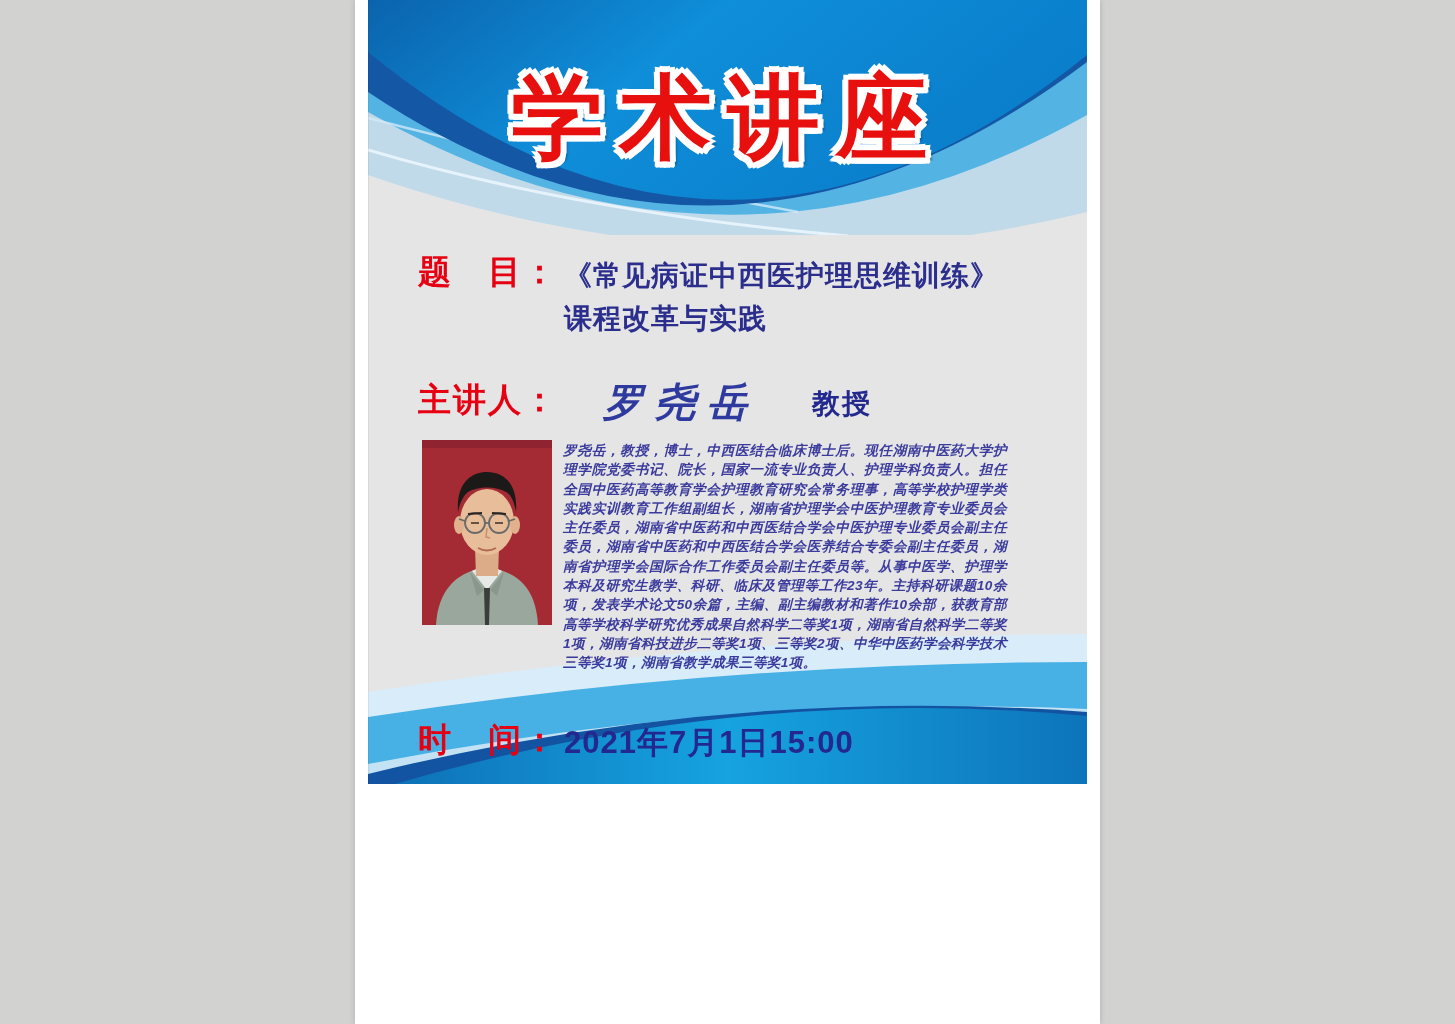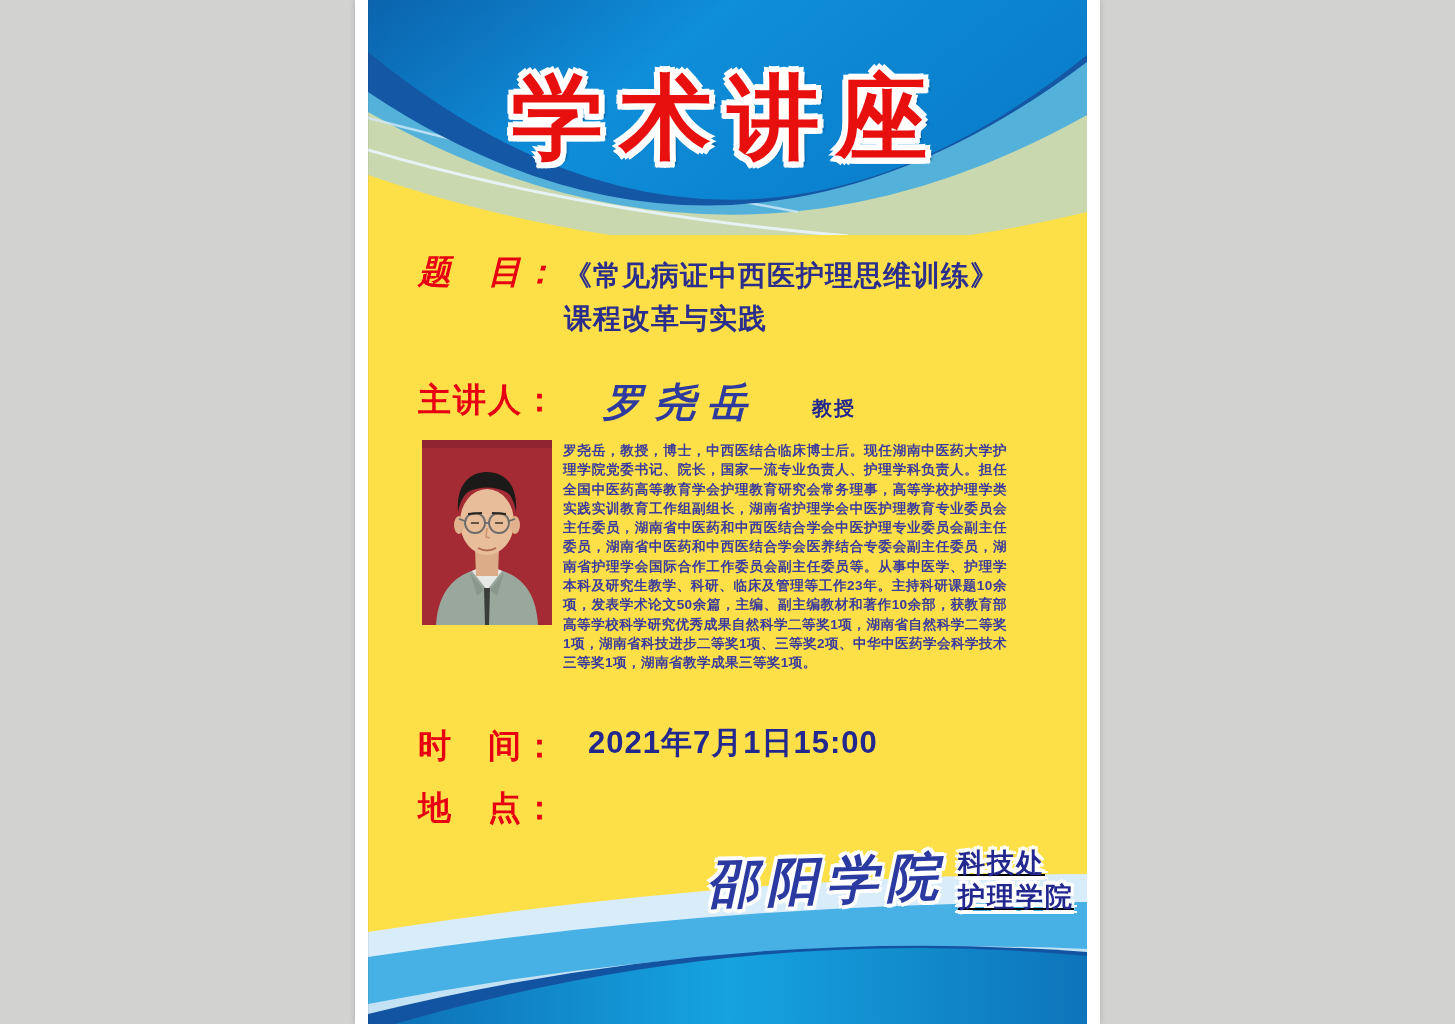--- a/index.html
+++ b/index.html
@@ -10,22 +10,22 @@
     position:relative;
   }
   .stage{position:absolute;inset:0;}
   
   .page{
     position:absolute;left:355px;top:0;width:745px;height:1024px;
     background:#ffffff;
     box-shadow:0 0 6px rgba(0,0,0,.18);
   }
   .art{
-    position:absolute;left:13px;top:0;width:719px;height:1024px;
-    background:#fde047;overflow:hidden;
+    position:absolute;left:13px;top:0;width:719px;height:784px;
+    background:#e5e5e5;overflow:hidden;
   }
   .art::before{ 
     content:"";position:absolute;left:0;top:0;width:1px;height:100%;
     background:rgba(0,0,0,.06);z-index:9;
   }
   svg.deco{position:absolute;left:0;display:block;z-index:1;}
   #header-waves{top:0;}
   #footer-waves{bottom:0;}
 
   
@@ -44,54 +44,55 @@
   }
 
   .content{position:absolute;inset:0;z-index:3;}
 
   .field-label{
     color:#e60012;font-weight:bold;font-size:33px;line-height:1.1;
     letter-spacing:2px;white-space:nowrap;
   }
 
   .row-title{position:absolute;top:254px;left:50px;display:flex;}
-  .row-title .field-label{width:146px;font-style:italic;}
+  .row-title .field-label{width:146px;}
   .title-text{
     color:#2b2e8c;font-weight:bold;font-size:28px;line-height:1.55;
     letter-spacing:1px;white-space:nowrap;
   }
 
   .row-speaker{position:absolute;top:382px;left:50px;display:flex;align-items:flex-end;gap:39px;}
   .row-speaker .field-label{width:146px;padding-bottom:4px;}
   .speaker-name{
     font-family:"DejaVu Serif","Liberation Serif",serif;
     font-style:italic;font-weight:bold;
     color:#2f3a9e;font-size:40px;line-height:1;letter-spacing:12px;
     padding-right:14px;
   }
   .speaker-degree{
-    color:#23288f;font-weight:bold;font-size:20px;line-height:1;
+    color:#23288f;font-weight:bold;font-size:28px;line-height:1;
     padding-bottom:4px;letter-spacing:2px;
   }
 
   .photo{
     position:absolute;top:440px;left:54px;width:130px;height:185px;
     background:#a42b33;overflow:hidden;
   }
   .photo svg{display:block;width:100%;height:100%;}
 
   .bio{
     position:absolute;top:441px;left:195px;width:444px;
     color:#3b3b9d;font-size:13.6px;line-height:19.3px;
     font-weight:bold;
     text-align:justify;text-justify:inter-ideograph;
     letter-spacing:.4px;
-  }
-
-  .row-time{position:absolute;top:722px;left:50px;display:flex;align-items:flex-end;gap:24px;}
+    font-style:italic;
+  }
+
+  .row-time{position:absolute;top:722px;left:50px;display:flex;align-items:flex-start;}
   .row-venue{position:absolute;top:790px;left:50px;display:flex;align-items:center;gap:44px;}
   .row-time .field-label,.row-venue .field-label{width:146px;}
   .big-value{
     color:#23288f;font-weight:bold;font-size:31px;letter-spacing:1px;white-space:nowrap;
   }
 
   .signature{
     position:absolute;top:846px;left:338px;z-index:4;display:flex;align-items:center;
   }
   .sig-university{

